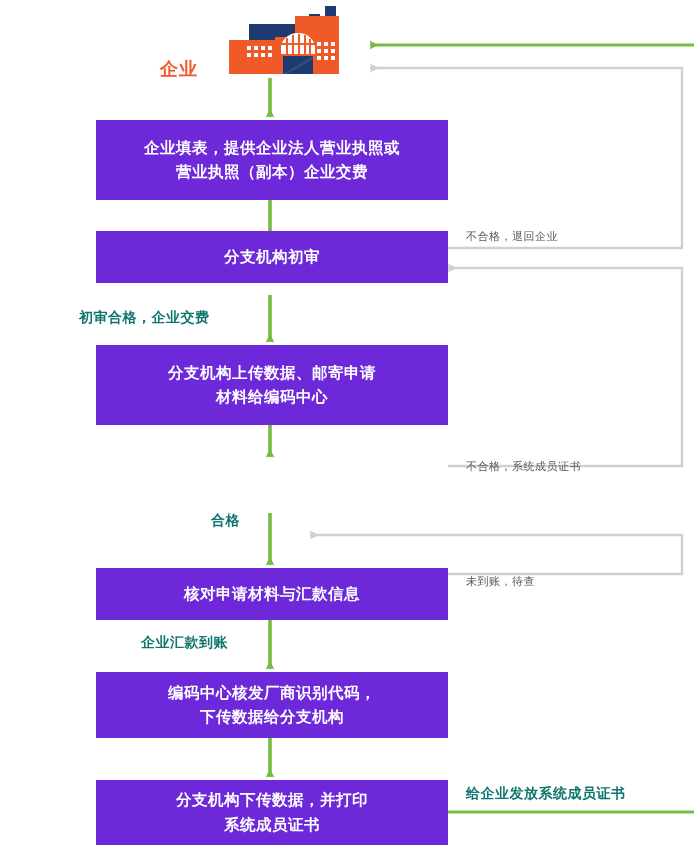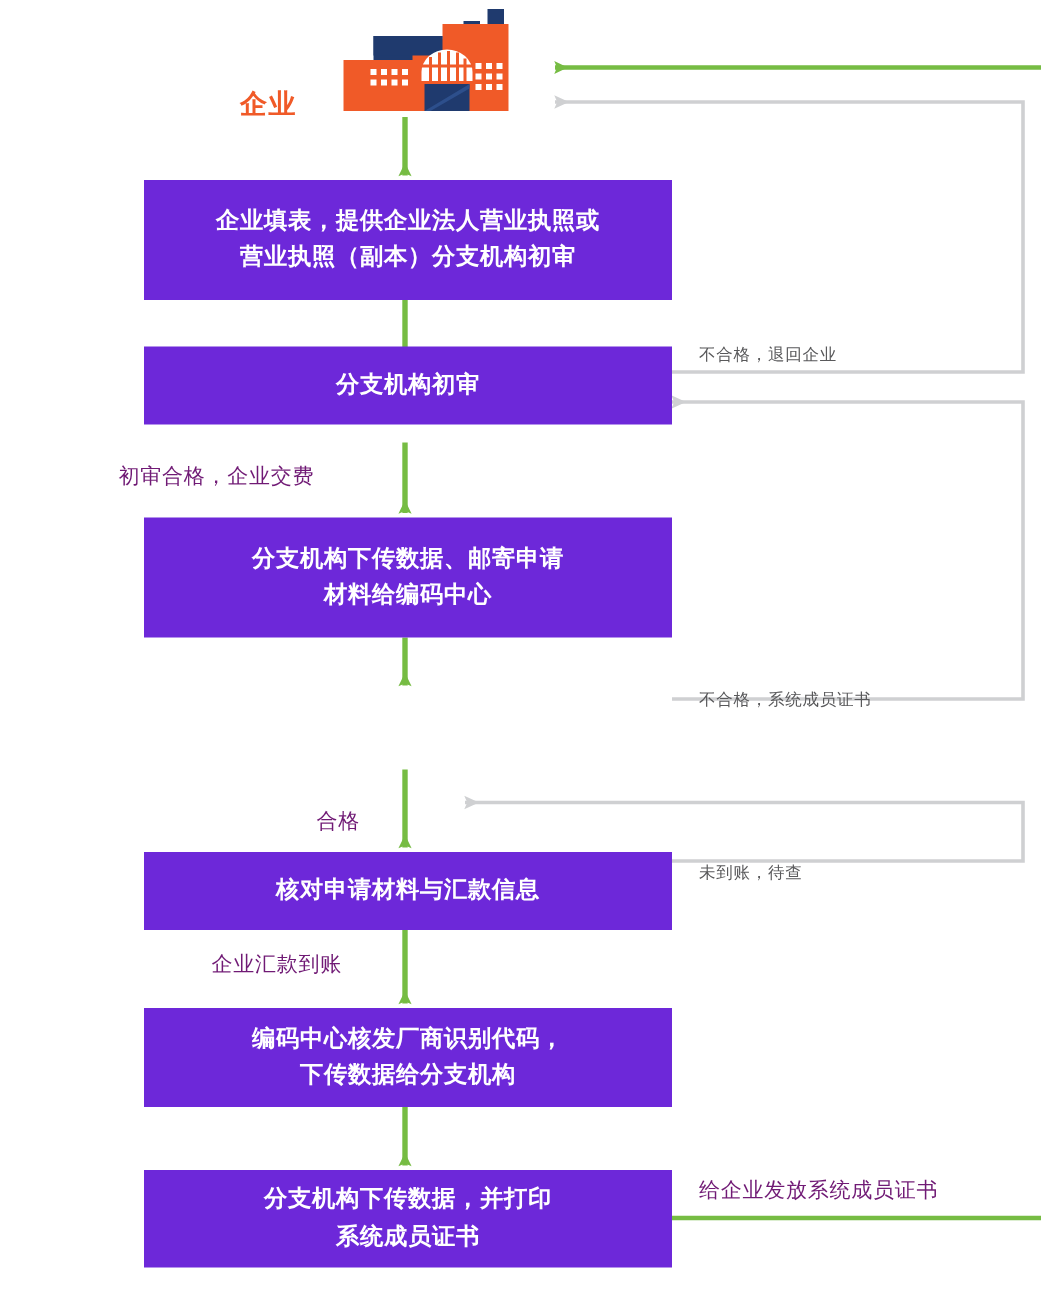--- a/index.html
+++ b/index.html
@@ -25,23 +25,23 @@
     font-weight:bold;
     line-height:1.55;
     letter-spacing:.5px;
     box-sizing:border-box;
     padding:4px 10px;
   }
   .pbox .ln{display:block;}
 
   .glabel{
     position:absolute;
-    color:#701a75;
+    color:#0f766e;
     font-size:14px;
-    font-weight:normal;
+    font-weight:bold;
     letter-spacing:.5px;
     white-space:nowrap;
   }
   .graylabel{
     position:absolute;
     color:#59595b;
     font-size:11px;
     letter-spacing:.5px;
     white-space:nowrap;
   }
@@ -143,33 +143,33 @@
 
     <rect x="62" y="54" width="30" height="18" fill="#1f3a6e"></rect>
     <polygon points="62,72 92,54 92,57 66,72" fill="#2d4f8c"></polygon>
   </svg>
 
   <div class="orglabel" style="left:112px;top:57px;">企业</div>
 
   <div class="pbox" style="left:48px;top:120px;width:352px;height:80px;">
     <div>
       <span class="ln">企业填表，提供企业法人营业执照或</span>
-      <span class="ln">营业执照（副本）分支机构初审</span>
+      <span class="ln">营业执照（副本）企业交费</span>
     </div>
   </div>
 
   <div class="pbox" style="left:48px;top:231px;width:352px;height:52px;">
     <div>
       <span class="ln">分支机构初审</span>
     </div>
   </div>
 
   <div class="pbox" style="left:48px;top:345px;width:352px;height:80px;">
     <div>
-      <span class="ln">分支机构下传数据、邮寄申请</span>
+      <span class="ln">分支机构上传数据、邮寄申请</span>
       <span class="ln">材料给编码中心</span>
     </div>
   </div>
 
 
   <div class="pbox" style="left:48px;top:568px;width:352px;height:52px;text-align:center;">
     <div>
       <span class="ln">核对申请材料与汇款信息</span>
     </div>
   </div>
@@ -183,21 +183,21 @@
 
   <div class="pbox" style="left:48px;top:780px;width:352px;height:65px;">
     <div>
       <span class="ln">分支机构下传数据，并打印</span>
       <span class="ln">系统成员证书</span>
     </div>
   </div>
 
   <div class="glabel" style="left:31px;top:309px;">初审合格，企业交费</div>
 
-  <div class="glabel" style="left:163px;top:539px;">合格</div>
+  <div class="glabel" style="left:163px;top:512px;">合格</div>
 
   <div class="glabel" style="left:93px;top:634px;">企业汇款到账</div>
 
   <div class="glabel" style="left:418px;top:785px;">给企业发放系统成员证书</div>
 
   <div class="graylabel" style="left:418px;top:229px;">不合格，退回企业</div>
 
   <div class="graylabel" style="left:418px;top:459px;">不合格，系统成员证书</div>
 
   <div class="graylabel" style="left:418px;top:574px;">未到账，待查</div>

